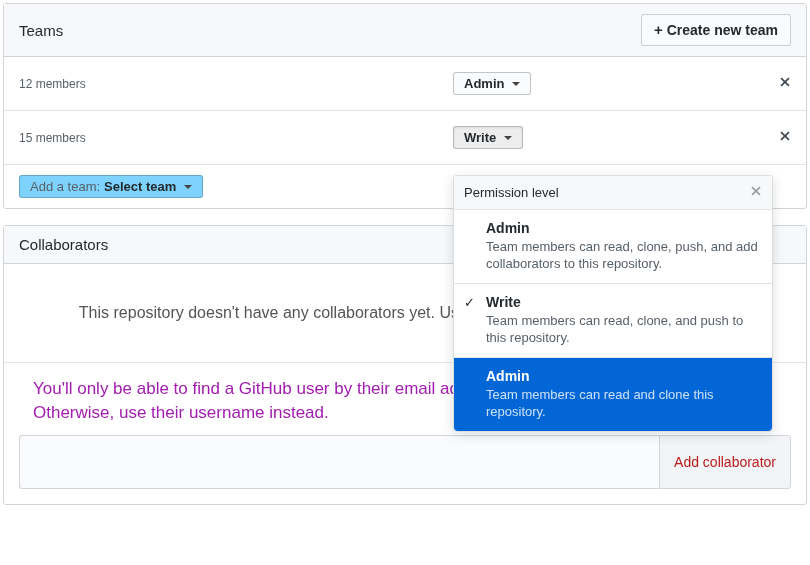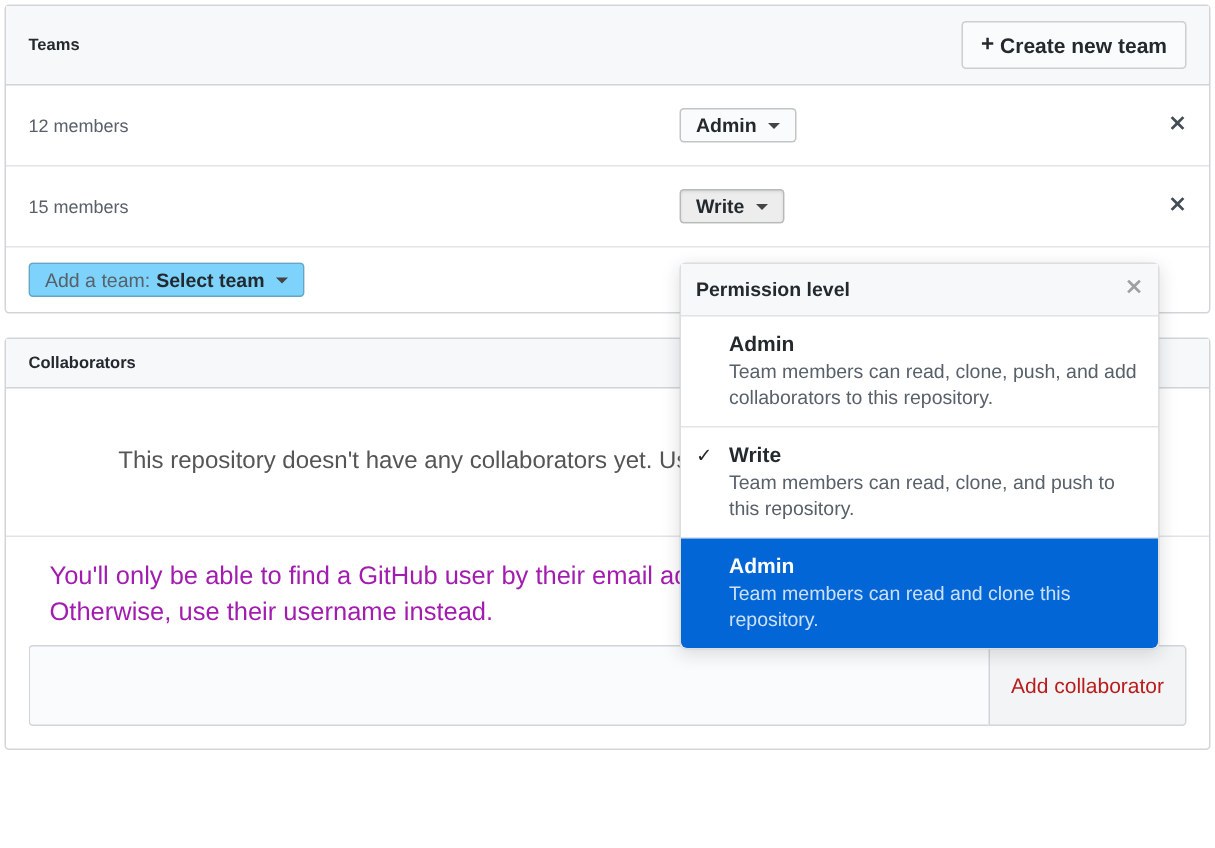--- a/index.html
+++ b/index.html
@@ -20,22 +20,22 @@
 }
 .panel-header {
   display: flex;
   align-items: center;
   justify-content: space-between;
   padding: 10px 15px;
   background: #f6f8fa;
   border-bottom: 1px solid #d1d5da;
 }
 .panel-header h3 {
-  font-size: 11px;
-  font-weight: 700;
+  font-size: 15px;
+  font-weight: 400;
 }
 .btn {
   display: inline-flex;
   align-items: center;
   padding: 6px 12px;
   font-size: 14px;
   font-weight: 600;
   line-height: 18px;
   color: #24292e;
   background: #fafbfc;
@@ -156,21 +156,21 @@
   border-radius: 4px;
   box-shadow: 0 3px 12px rgba(27,31,35,0.15);
   z-index: 100;
 }
 .dropdown-header {
   display: flex;
   justify-content: space-between;
   align-items: center;
   padding: 8px 10px;
   font-size: 13px;
-  font-weight: 700;
+  font-weight: 400;
   color: #24292e;
   background: #f6f8fa;
   border-bottom: 1px solid #e1e4e8;
 }
 .dropdown-close { color: rgba(27,31,35,0.4); cursor: pointer; font-size: 15px; }
 .dropdown-item {
   padding: 10px 12px 10px 32px;
   border-bottom: 1px solid #e1e4e8;
   position: relative;
   cursor: pointer;

